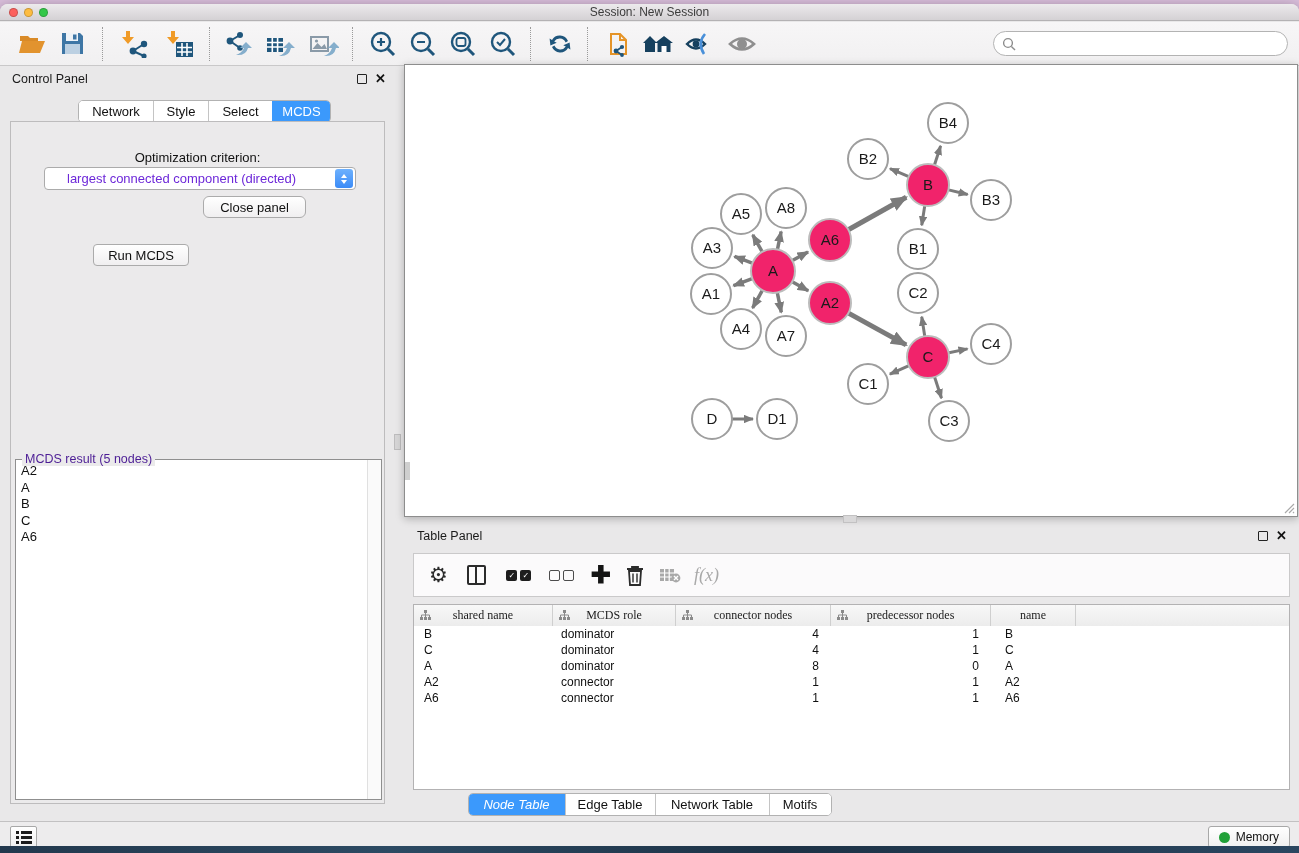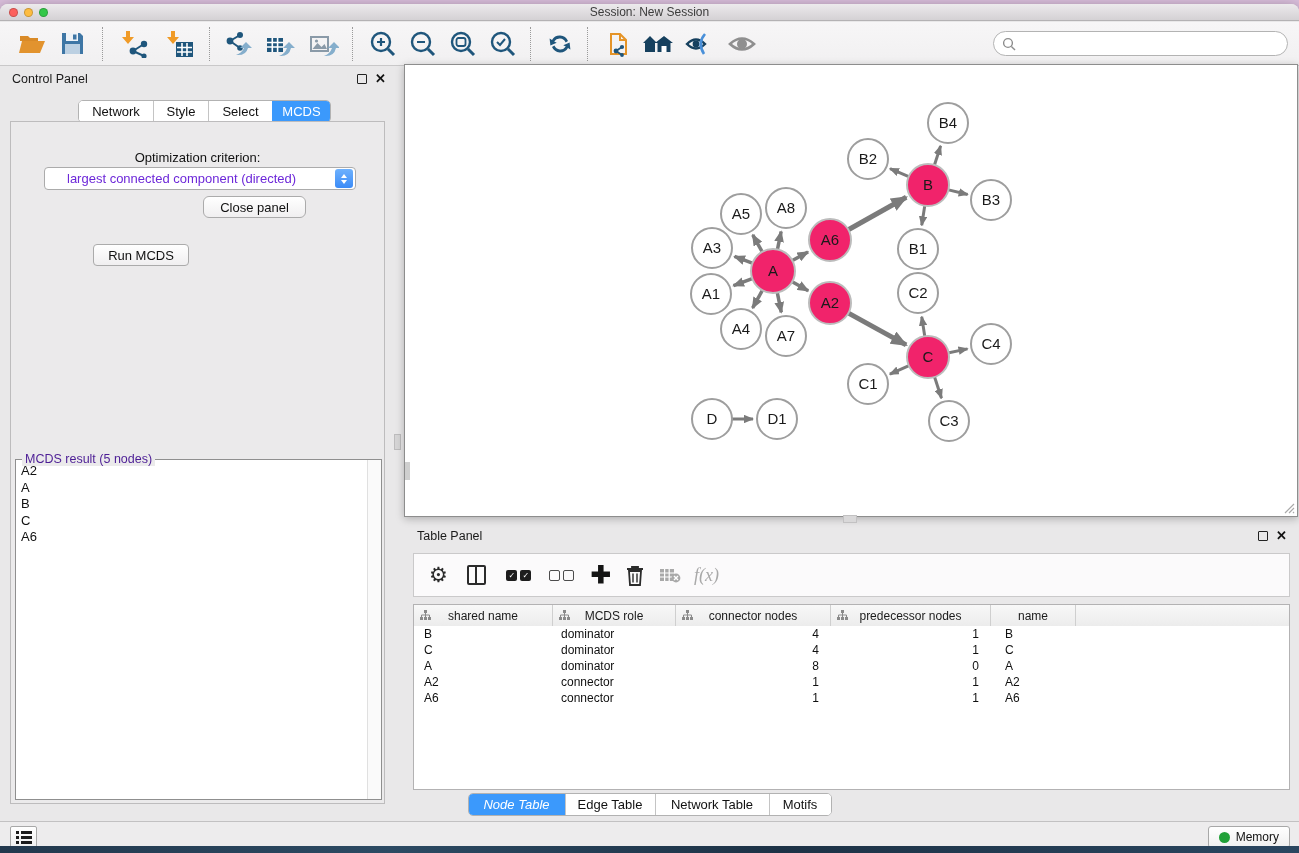--- a/index.html
+++ b/index.html
@@ -100,21 +100,21 @@
   .chk { width:11px; height:11px; margin:0 1.5px; display:inline-flex; align-items:center; justify-content:center; }
   .chk.on { background:#1d1d1d; border-radius:2px; color:#fff; font-size:8px; }
   .chk.off { border:1.5px solid #4c4c4c; border-radius:2px; }
   .plus-glyph { font-size:24px; font-weight:bold; color:#141414; line-height:22px; }
   .fx-glyph { font-family:"Liberation Serif",serif; font-style:italic; font-size:18px; color:#a9a9a9; }
 
   .data-table { position:absolute; left:413px; top:600px; width:877px; height:186px;
     background:#fff; border:1px solid #b3b2b3; }
   .dt-header { display:flex; height:21px; background:linear-gradient(#f8f8f8,#ececec); }
   .dt-hcell { position:relative; height:21px; border-right:1px solid #cfcfcf;
-    display:flex; align-items:center; justify-content:center; font-size:12px; color:#1b1b1b; }
+    display:flex; align-items:center; justify-content:center; font-size:12px; color:#1b1b1b;font-family:Liberation Serif, serif; }
   .dt-hcell .hicon { position:absolute; left:6px; top:5px; }
   .dt-row { display:flex; height:16px; }
   .dt-cell { font-size:12px; color:#101010; line-height:16px; white-space:nowrap; overflow:hidden; }
 
   .bottom-tabs-wrap { position:absolute; left:0; width:100%; top:789px; display:flex; justify-content:center; }
 
   
   .statusbar { position:absolute; left:0; top:817px; width:100%; height:29px;
     background:#edecED; border-top:1px solid #c2c1c2; }
   .list-btn { position:absolute; left:10px; top:4px; width:27px; height:22px;

